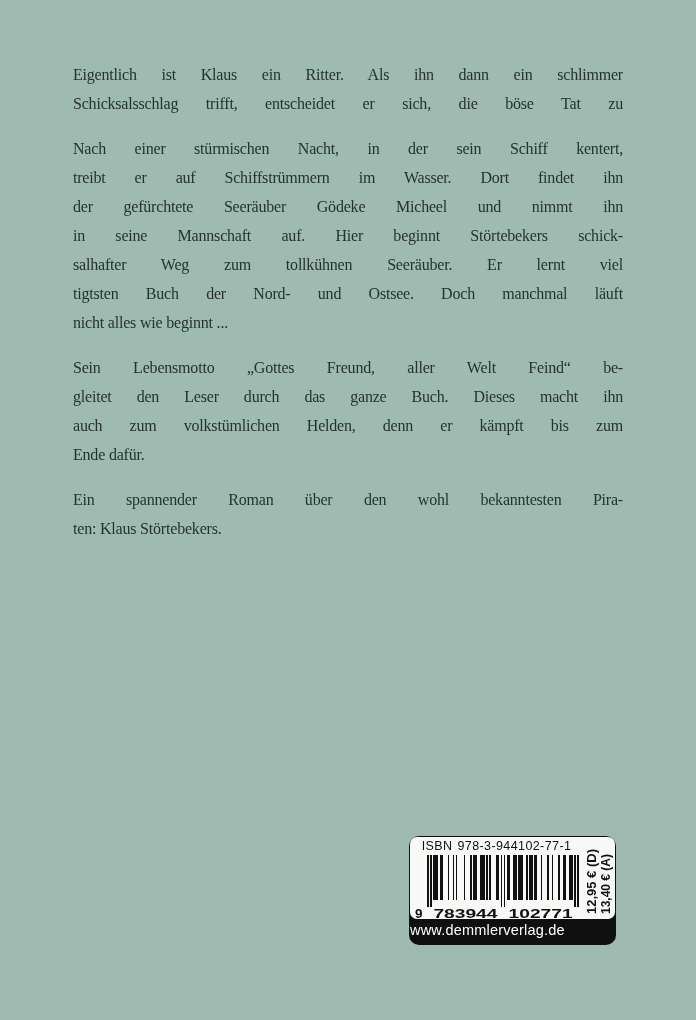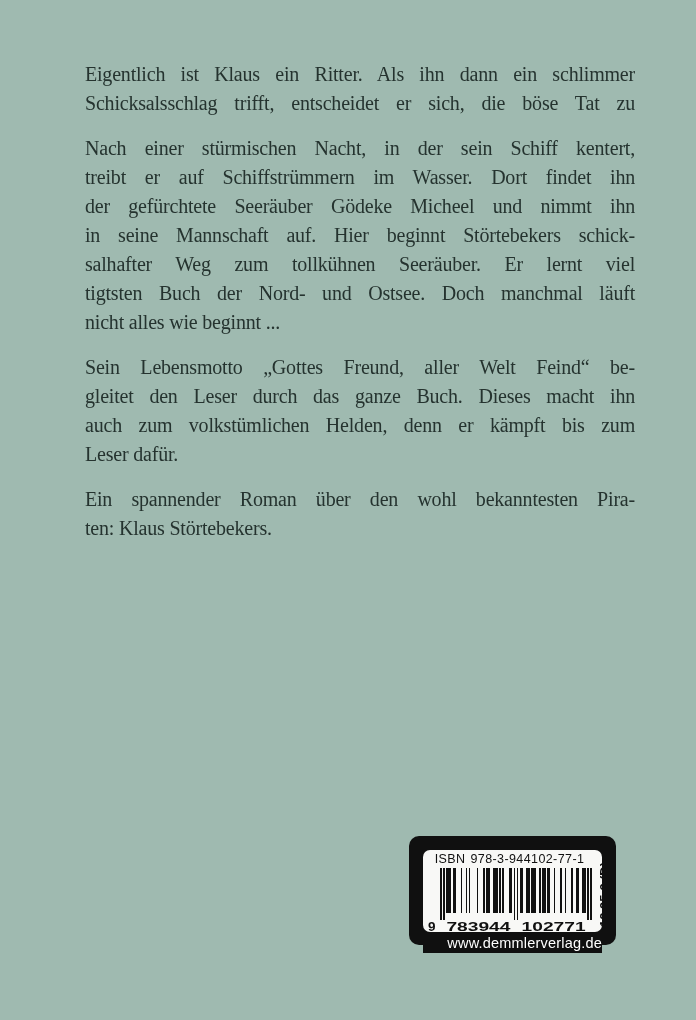--- a/index.html
+++ b/index.html
@@ -17,35 +17,35 @@
     background:var(--bg);
     font-family:"Liberation Serif","DejaVu Serif",serif;
     overflow:hidden;
   }
   .cover{
     position:relative; width:696px; height:1020px; background:var(--bg);
   }
 
   
   .blurb{
-    position:absolute; left:85px; top:60px; width:550px;
+    position:absolute; left:73px; top:60px; width:550px;
     color:var(--ink);
-    font-size:20px; line-height:29px; letter-spacing:-0.2px;
+    font-size:16px; line-height:29px; letter-spacing:-0.2px;
   }
   .para{ margin:0 0 16px 0; }
   .line{ text-align:justify; text-align-last:justify; }
   .line.last{ text-align-last:left; }
 
   
   .label{
     position:absolute; left:409px; top:836px;
     width:207px; height:109px;
     background:var(--frame);
     border-radius:10px;
-    padding:14px;
+    padding:1px;
   }
   .label-white{
     background:var(--label-bg);
     border-radius:7px;
     height:82px;
     display:flex;
     overflow:hidden;
   }
   .label-left{
     flex:1 1 auto;
@@ -73,21 +73,21 @@
     font-weight:700; color:#111;
     white-space:nowrap;
   }
   .p-de{ font-size:13px; }
   .p-at{ font-size:12px; }
   .strip{
     height:19px; margin-top:2px;
     color:var(--strip-text);
     font-family:"Liberation Sans","DejaVu Sans",sans-serif;
     font-size:14.5px; line-height:19px;
-    text-align:right; letter-spacing:0.2px;
+    text-align:left; letter-spacing:0.2px;
     background:var(--frame);
   }
 </style>
 </head>
 <body>
 
 <div class="cover">
 
   <main class="blurb" id="blurb">
       <div class="para">
@@ -100,21 +100,21 @@
         <div class="line">der gefürchtete Seeräuber Gödeke Micheel und nimmt ihn</div>
         <div class="line">in seine Mannschaft auf. Hier beginnt Störtebekers schick-</div>
         <div class="line">salhafter Weg zum tollkühnen Seeräuber. Er lernt viel</div>
         <div class="line">tigtsten Buch der Nord- und Ostsee. Doch manchmal läuft</div>
         <div class="line last">nicht alles wie beginnt ...</div>
       </div>
       <div class="para">
         <div class="line">Sein Lebensmotto „Gottes Freund, aller Welt Feind“ be-</div>
         <div class="line">gleitet den Leser durch das ganze Buch. Dieses macht ihn</div>
         <div class="line">auch zum volkstümlichen Helden, denn er kämpft bis zum</div>
-        <div class="line last">Leser dafür.</div>
+        <div class="line last">Ende dafür.</div>
       </div>
       <div class="para">
         <div class="line">Ein spannender Roman über den wohl bekanntesten Pira-</div>
         <div class="line last">ten: Klaus Störtebekers.</div>
       </div>
     </main>
 
   <div class="label">
     <div class="label-white">
       <div class="label-left">

